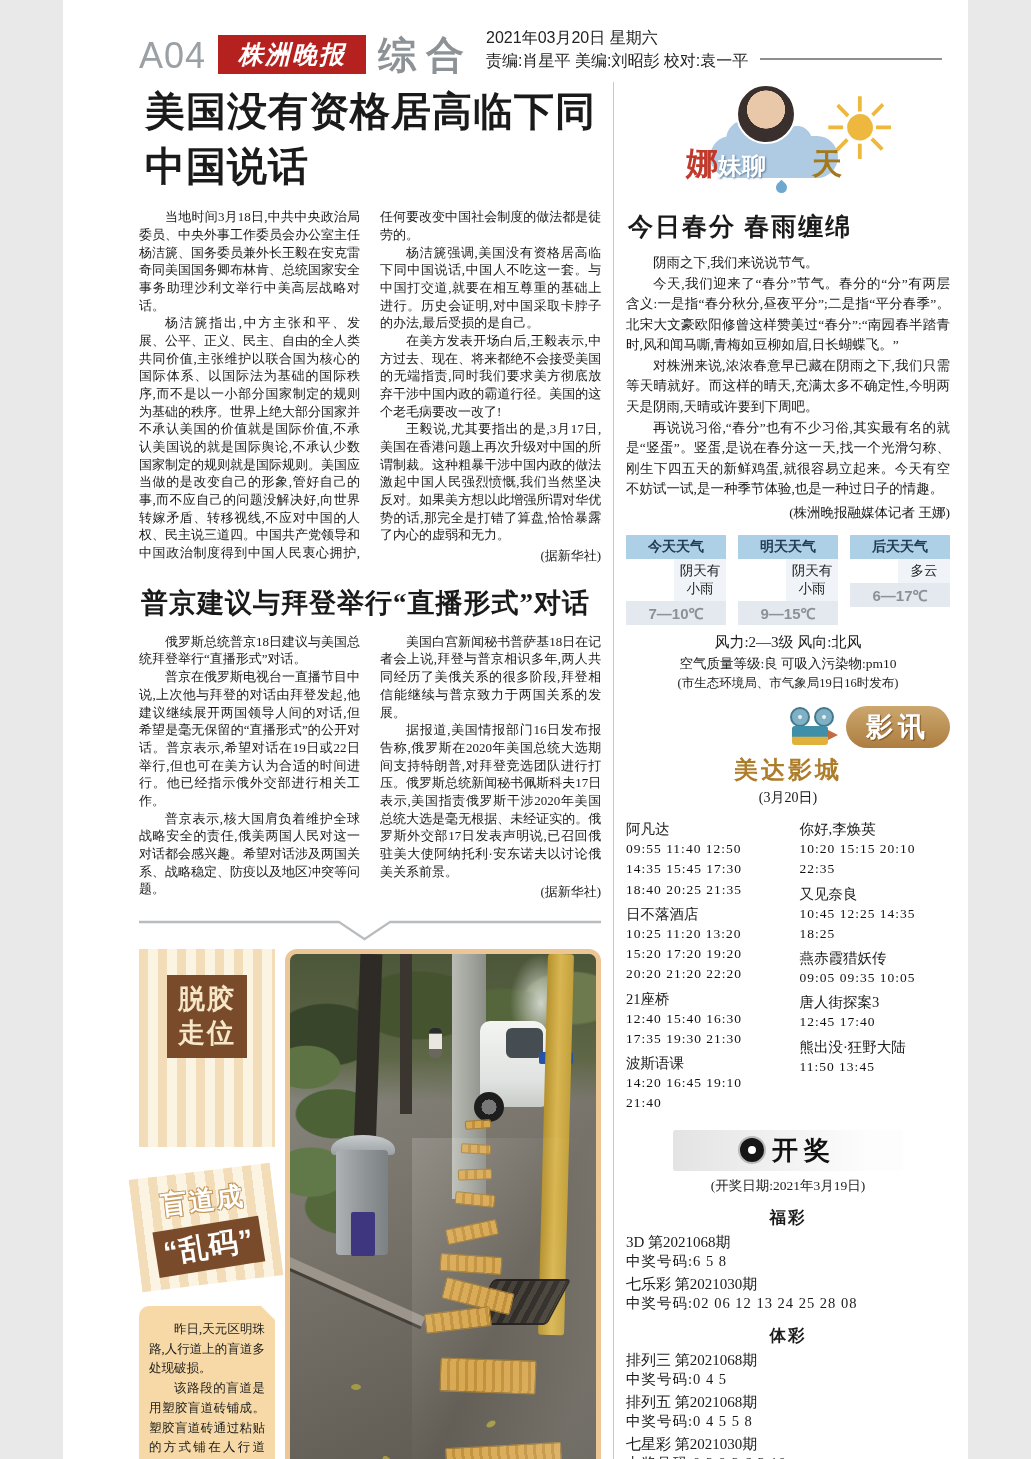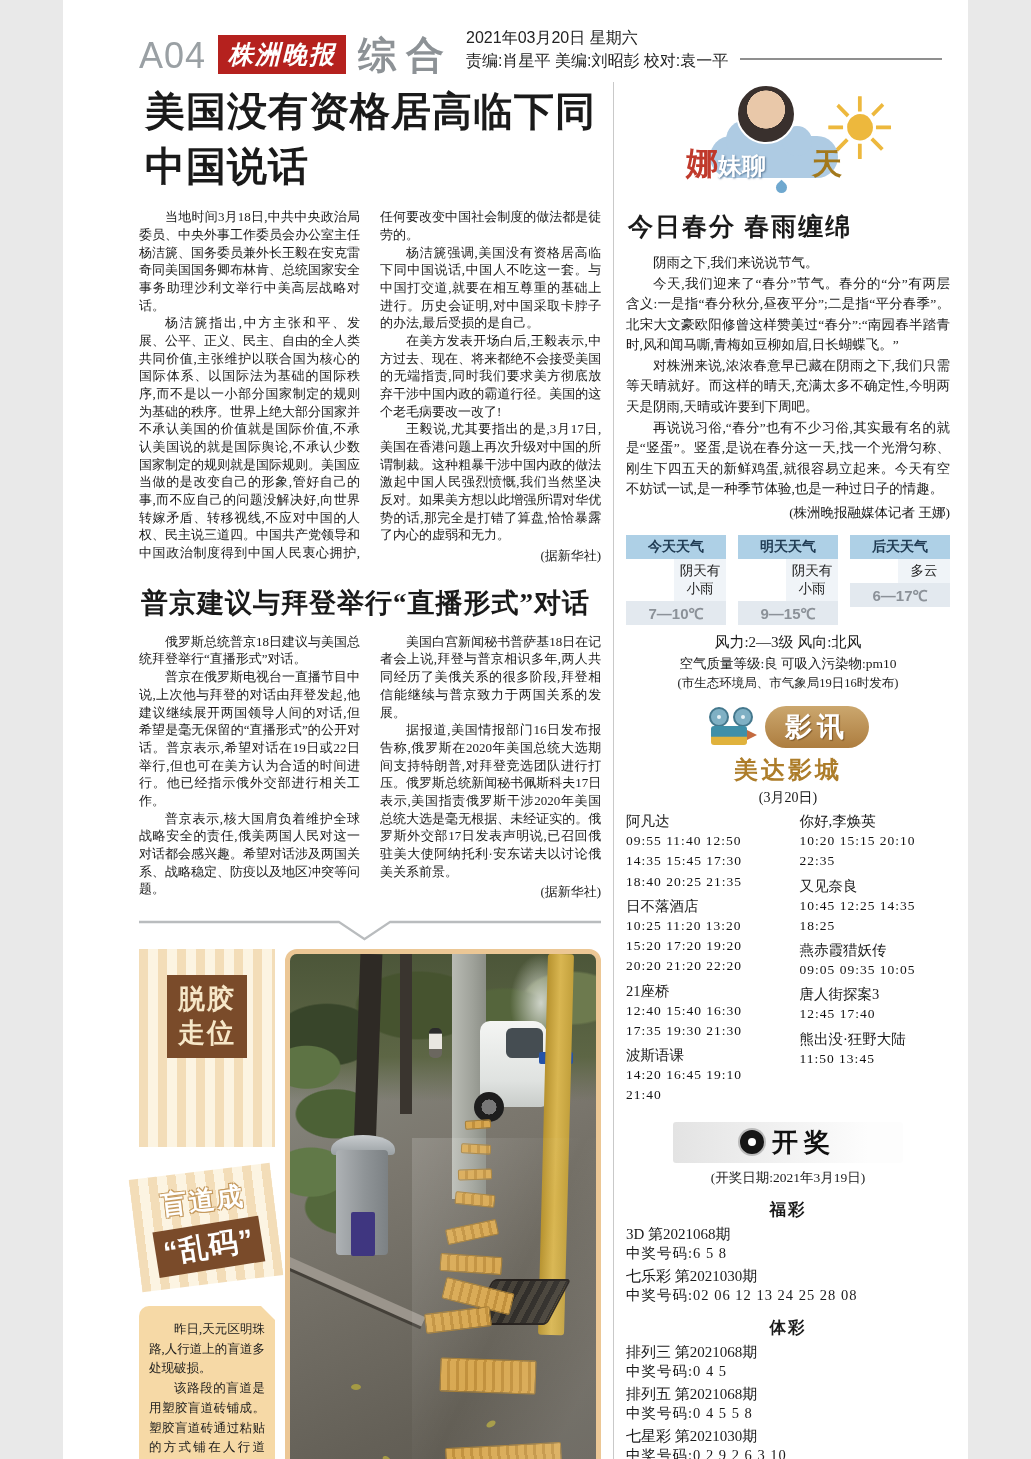--- a/index.html
+++ b/index.html
@@ -6,21 +6,21 @@
   html,body { background:#e9e9e9; }
   .page {
     position:relative; width:905px; height:1459px; margin:0 auto;
     background:#fff; overflow:hidden; color:#1a1a1a;
     font-family:"Liberation Serif", serif;
   }
   
   .header { display:flex; align-items:flex-end; gap:12px; padding:26px 26px 0 76px; }
   .pageno { font-family:"Liberation Sans",sans-serif; font-size:36px; color:#9aa0a4; letter-spacing:1px; line-height:1; }
   .masthead { background:#b5211e; color:#fff; font-family:"Liberation Sans",sans-serif;
-    font-weight:bold; font-style:italic; font-size:25px; padding:7px 10px; letter-spacing:2px; line-height:1; }
+    font-weight:bold; font-style:italic; font-size:25px; padding:7px 20px; letter-spacing:2px; line-height:1; }
   .section-name { font-family:"Liberation Sans",sans-serif; font-weight:bold; font-size:38px;
     color:#8d9296; letter-spacing:10px; line-height:1; }
   .dateblock { font-family:"Liberation Sans",sans-serif; font-size:16px; color:#222; line-height:1.45; padding-bottom:2px; }
   .header-rule { flex:1; border-bottom:2px solid #8f8f8f; margin-bottom:14px; }
   
   .main { display:flex; gap:12px; padding:8px 18px 0 76px; }
   .left-main { width:578px; }
   .vdivider { width:1px; background:#c9c9c9; }
   .right-col { flex:1; font-size:13.5px; }
   
@@ -103,33 +103,33 @@
   .wx-body p { text-indent:2em; }
   .forecast { display:flex; gap:12px; justify-content:center; margin:12px 0 8px; font-family:"Liberation Sans",sans-serif; }
   .wbox { width:100px; text-align:center; }
   .wbox-h { background:#aed0e6; color:#1f3a52; font-weight:bold; font-size:14px; padding:3px 0; }
   .wbox-c { background:#f0f4f8; font-size:13.5px; padding:3px 0; color:#222;margin-left:48px; }
   .wbox-t { background:#e3e9ef; font-size:15px; font-weight:bold; color:#8b9198; padding:2px 0; }
   .center-line { text-align:center; }
   .wind-line { font-size:15px; margin-top:2px; }
   .air-line { font-size:13.5px; margin-top:3px; }
   .src-line { font-size:12.5px; margin-top:2px; }
-  .movie-logo { display:flex; align-items:center; justify-content:center; gap:6px; margin-top:14px; }
+  .movie-logo { display:flex; align-items:center; justify-content:flex-end; gap:6px; margin-top:14px; }
   .projector { position:relative; width:52px; height:40px; }
   .reel { position:absolute; top:0; width:20px; height:20px; border-radius:50%; background:#7fb0c4; border:2px solid #44788d; }
   .reel::after { content:""; position:absolute; left:6px; top:6px; width:4px; height:4px; border-radius:50%; background:#e8f2f6; }
   .reel.r1 { left:2px; } .reel.r2 { left:26px; }
   .proj-body { position:absolute; left:4px; top:19px; width:36px; height:19px; border-radius:3px;
     background:linear-gradient(180deg,#3f8fa8 0 55%, #e0b23c 56%); }
   .proj-lens { position:absolute; left:40px; top:23px; width:0; height:0; border-left:10px solid #c46a3f; border-top:5px solid transparent; border-bottom:5px solid transparent; }
   .yingxun-badge { background:linear-gradient(180deg,#cba76e,#ad7d3f); color:#fff; font-family:"Liberation Sans",sans-serif;
     font-weight:bold; font-size:27px; letter-spacing:5px; padding:3px 20px; border-radius:26px; text-shadow:1px 1px 1px #7c5526; }
   .cinema-name { text-align:center; font-weight:bold; font-size:24px; color:#ad7d2a; letter-spacing:3px; margin-top:6px; font-family:"Liberation Sans",sans-serif; }
   .cinema-date { text-align:center; font-size:14px; margin-top:3px; }
-  .movie-cols { display:flex; gap:23px; }
+  .movie-cols { display:flex; gap:23px; margin-top:8px; }
   .movie-col { flex:1; }
   .movie-title { font-size:14.5px; margin-top:5px; }
   .movie-times { font-size:13.5px; letter-spacing:1px; line-height:1.5; white-space:pre-line; color:#111; }
   .lottery-logo { display:flex; align-items:center; justify-content:center; gap:8px; margin:16px auto 0;
     width:230px; background:linear-gradient(90deg,#e3e3e3,#fdfdfd 85%); padding:3px 0; border-radius:3px; }
   .ring-icon { width:24px; height:24px; border-radius:50%; border:8px solid #161616; background:#fff; box-shadow:0 0 0 2px #bbb; }
   .lottery-word { font-family:"Liberation Sans",sans-serif; font-weight:bold; font-size:26px; letter-spacing:6px; color:#111; }
   .lottery-date { text-align:center; font-size:13.5px; margin-top:6px; }
   .lotto-sec-title { text-align:center; font-weight:bold; font-size:16.5px; margin-top:12px; letter-spacing:2px; }
   .lotto-name { font-size:15px; margin-top:4px; }

